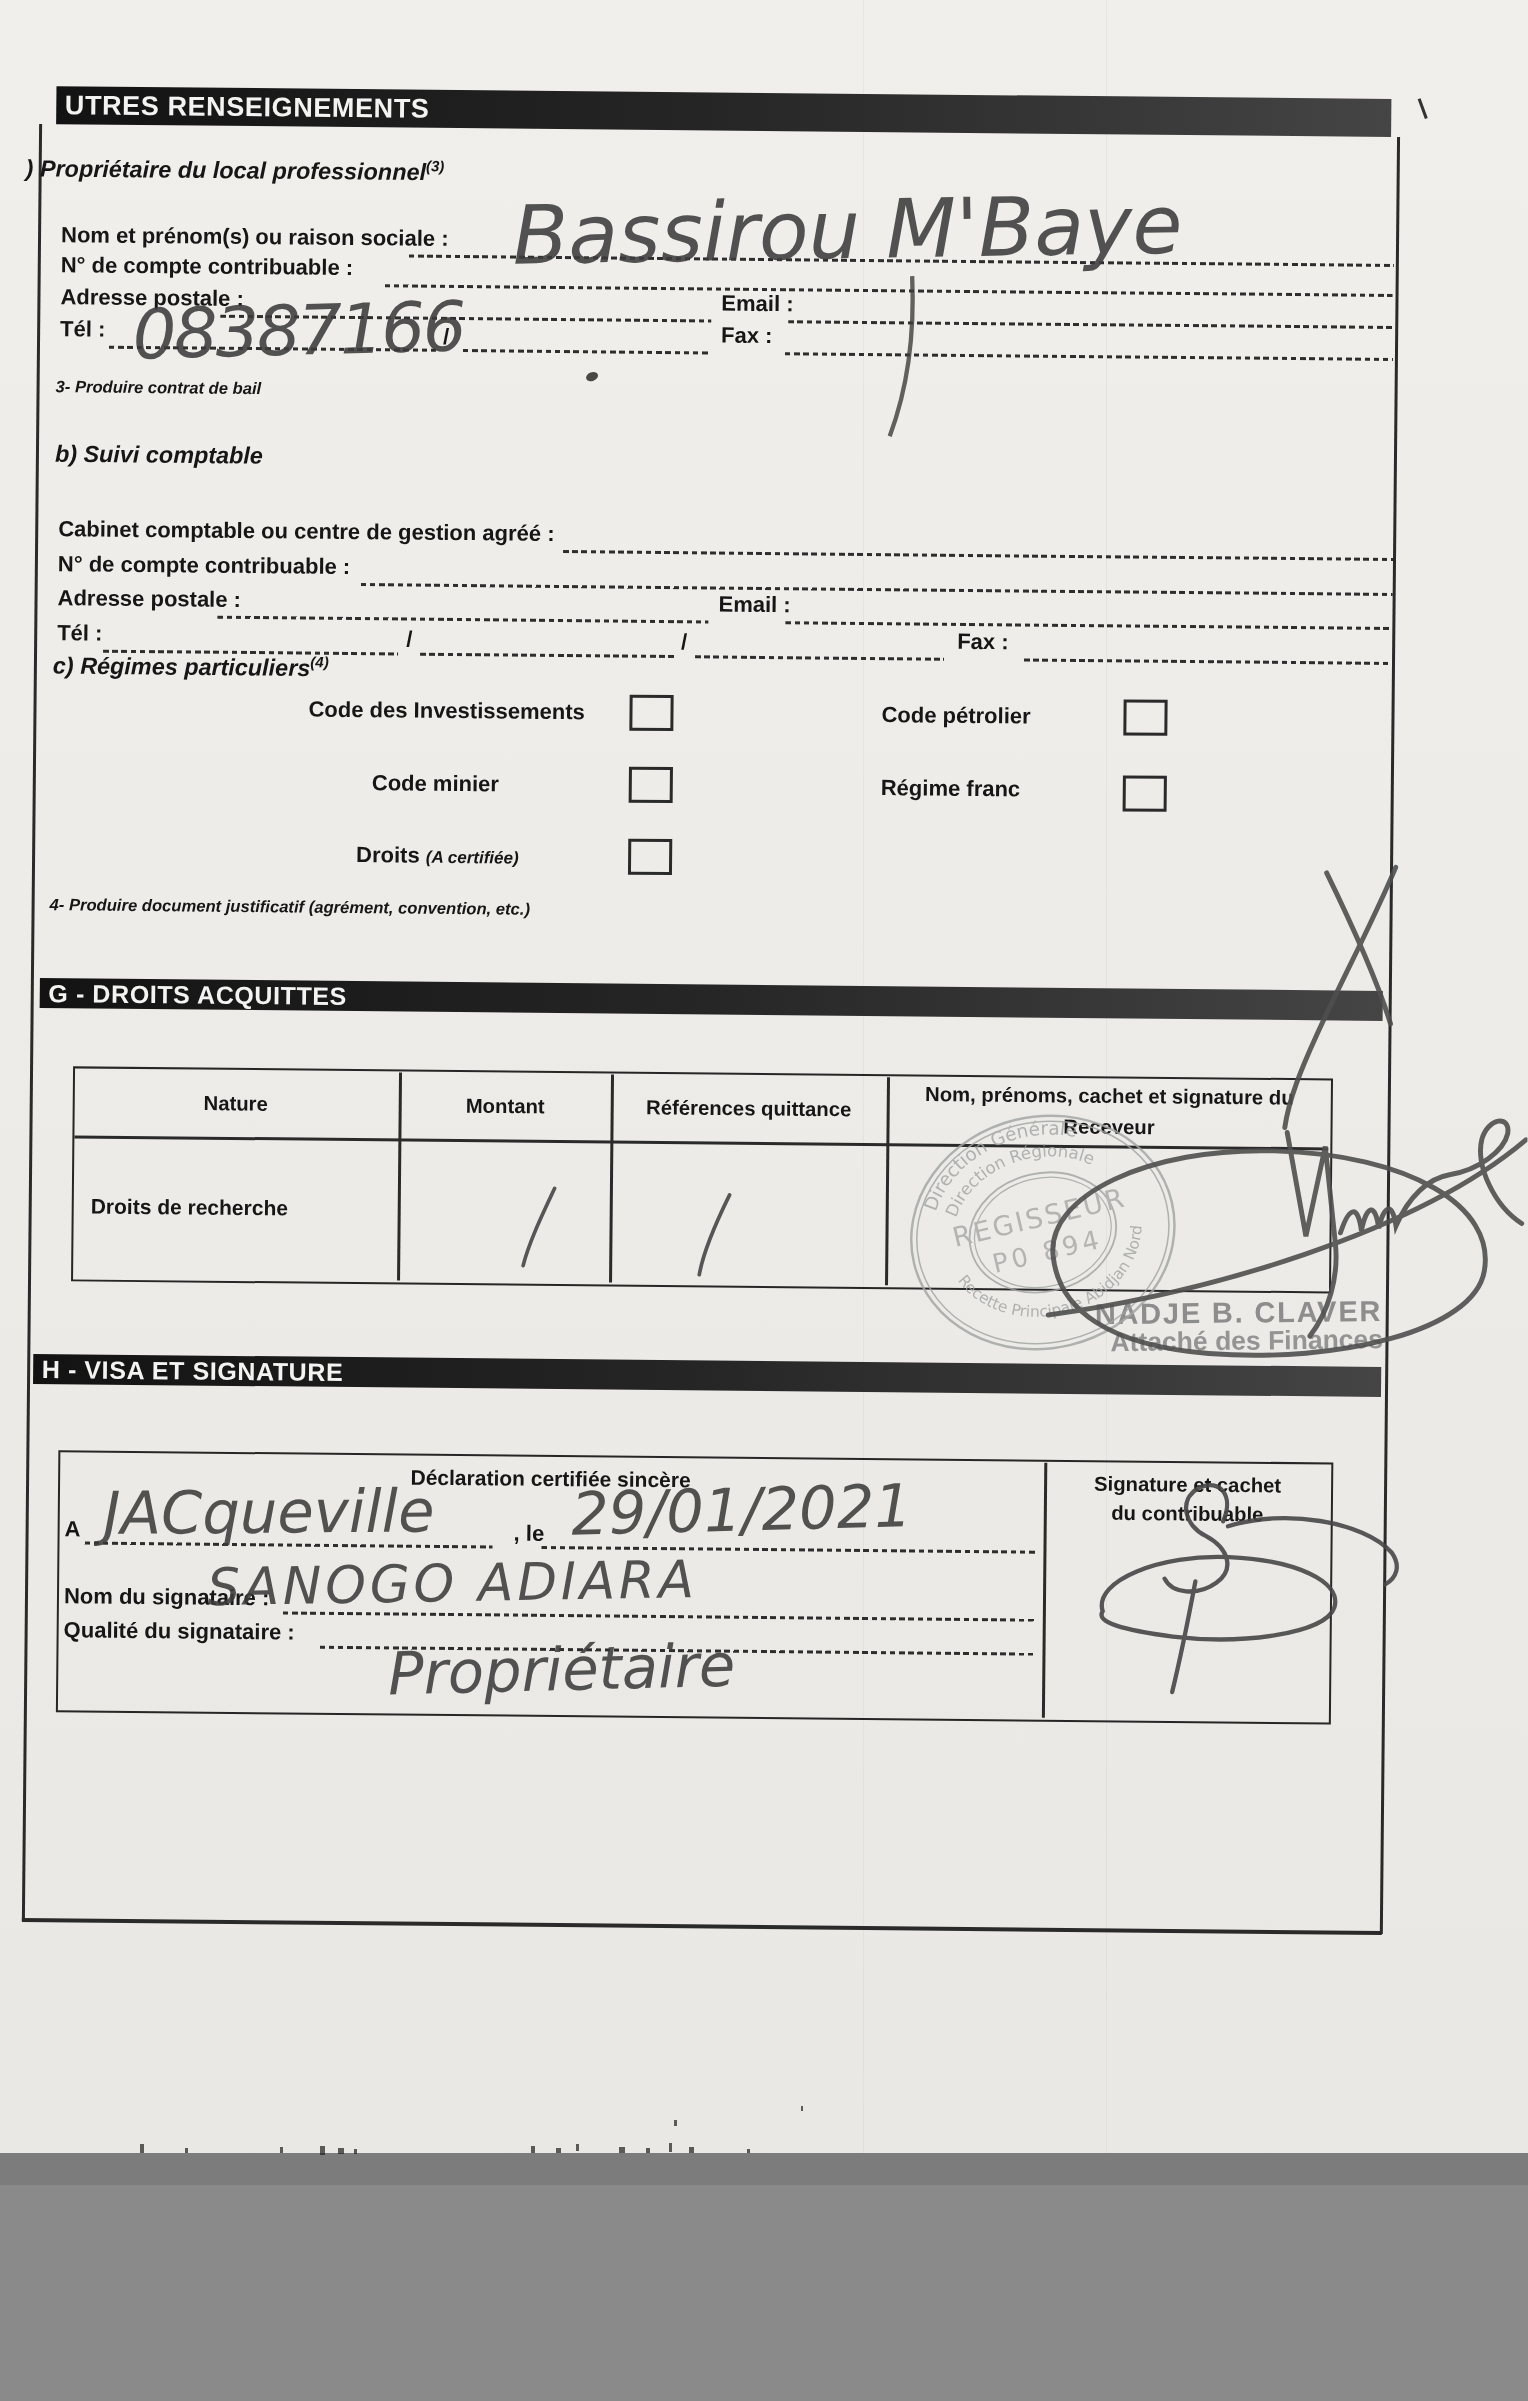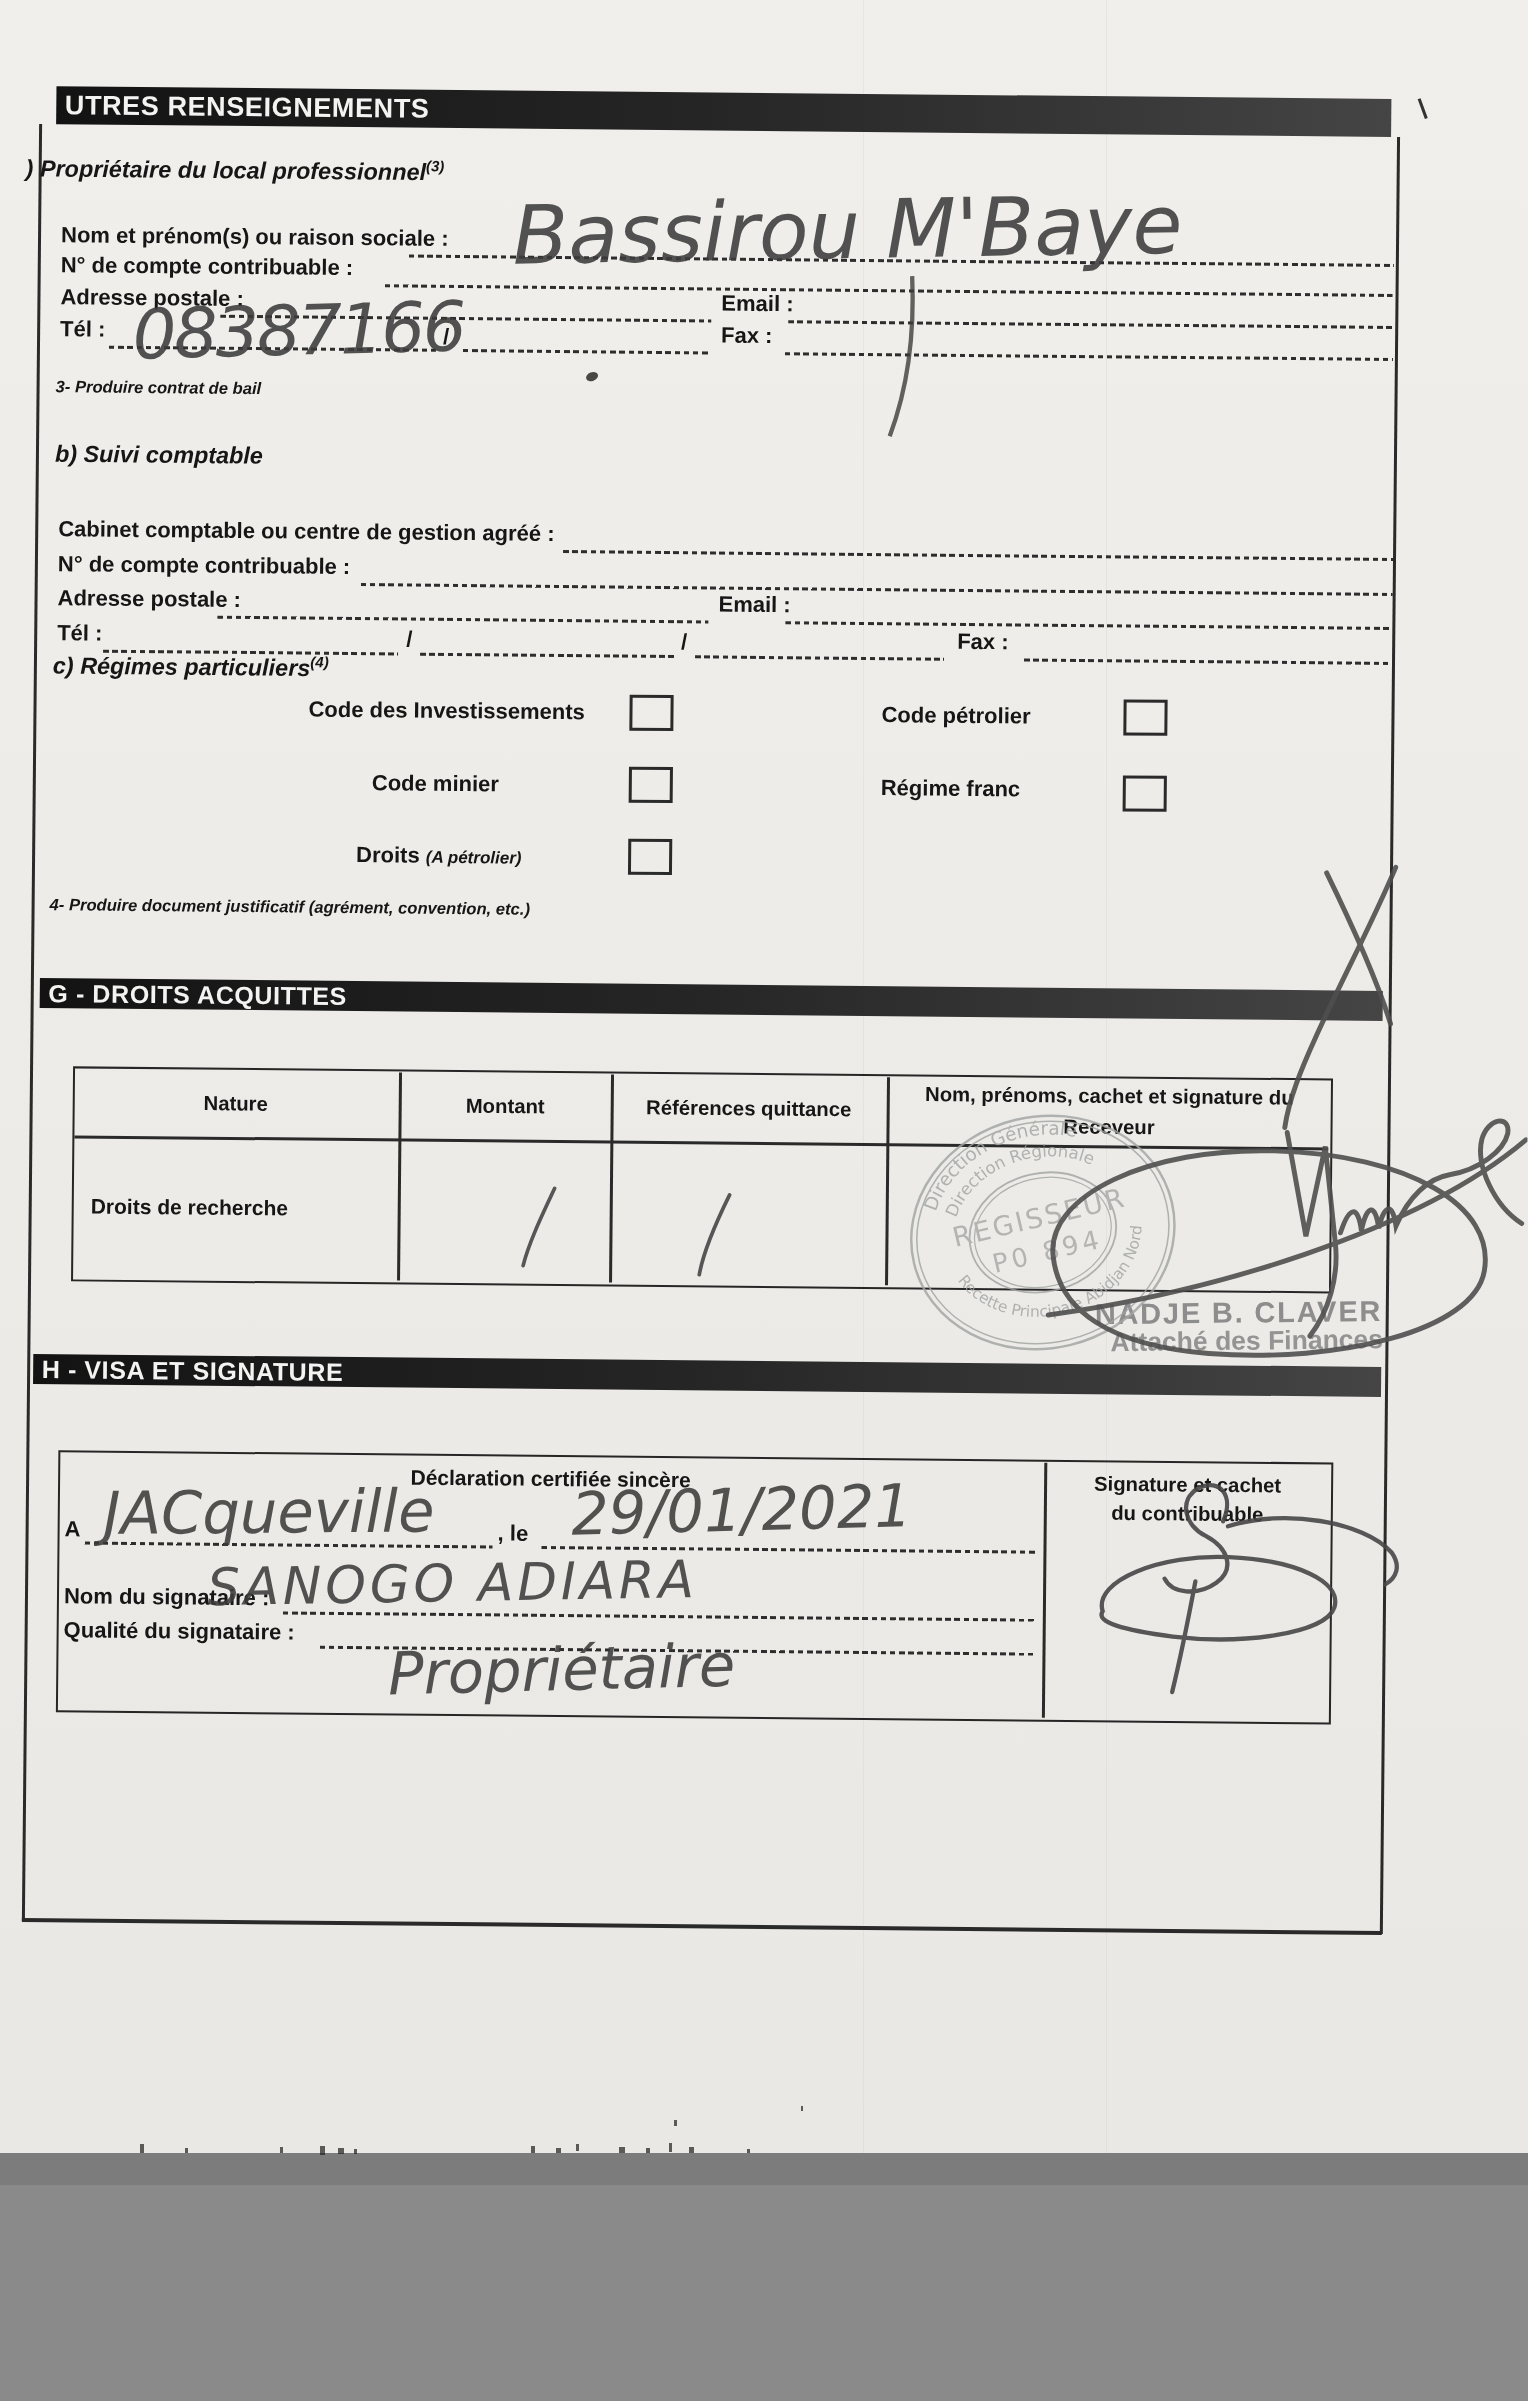--- a/index.html
+++ b/index.html
@@ -108,21 +108,21 @@
     <div class="lbl" style="left:878px;top:714px">Code pétrolier</div>
     <div class="chk" style="left:1120px;top:696px"></div>
 
     <div class="lbl" style="left:369px;top:787px">Code minier</div>
     <div class="chk" style="left:626px;top:768px"></div>
     <div class="lbl" style="left:878px;top:787px">Régime franc</div>
     <div class="chk" style="left:1120px;top:772px"></div>
 
     <div class="lbl" style="left:354px;top:859px">
       <span>Droits</span>
-      <span style="font-style:italic;font-size:17px">(A pétrolier)</span>
+      <span style="font-style:italic;font-size:17px">(A certifiée)</span>
     </div>
     <div class="chk" style="left:626px;top:840px"></div>
 
     <div class="note" style="left:48px;top:912px">4- Produire document justificatif (agrément, convention, etc.)</div>
 
     <div class="bar" style="left:39px;top:985px;width:1343px;height:30px;font-size:25px;line-height:30px">
       <span>G - DROITS ACQUITTES</span>
     </div>
 
     <div class="tbl" style="left:73px;top:1073px;width:1256px;height:211px"></div>
@@ -147,21 +147,21 @@
 
     <div class="hbox" style="left:62px;top:1457px;width:1271px;height:258px"></div>
     <div class="vline" style="left:1048px;top:1460px;height:255px"></div>
 
     <div class="lbl ctr" style="left:185px;top:1481px;width:739px;font-size:21px">Déclaration certifiée sincère</div>
     <div class="lbl ctr" style="left:1054px;top:1481px;width:275px;font-size:20.3px">Signature et cachet</div>
     <div class="lbl ctr" style="left:1054px;top:1510px;width:275px;font-size:20.3px">du contribuable</div>
 
     <div class="lbl" style="left:69px;top:1536px">A</div>
     <div class="dl" style="left:89px;top:1548px;width:408px"></div>
-    <div class="lbl" style="left:502px;top:1536px">, le</div>
+    <div class="lbl" style="left:518px;top:1536px">, le</div>
     <div class="dl" style="left:546px;top:1548px;width:494px"></div>
 
     <div class="lbl" style="left:69px;top:1603px">Nom du signataire :</div>
     <div class="dl" style="left:288px;top:1616px;width:752px"></div>
 
     <div class="lbl" style="left:69px;top:1637px">Qualité du signataire :</div>
     <div class="dl" style="left:325px;top:1650px;width:715px"></div>
 
     <svg width="1528" height="2401" viewBox="0 0 2480 3897">
 

